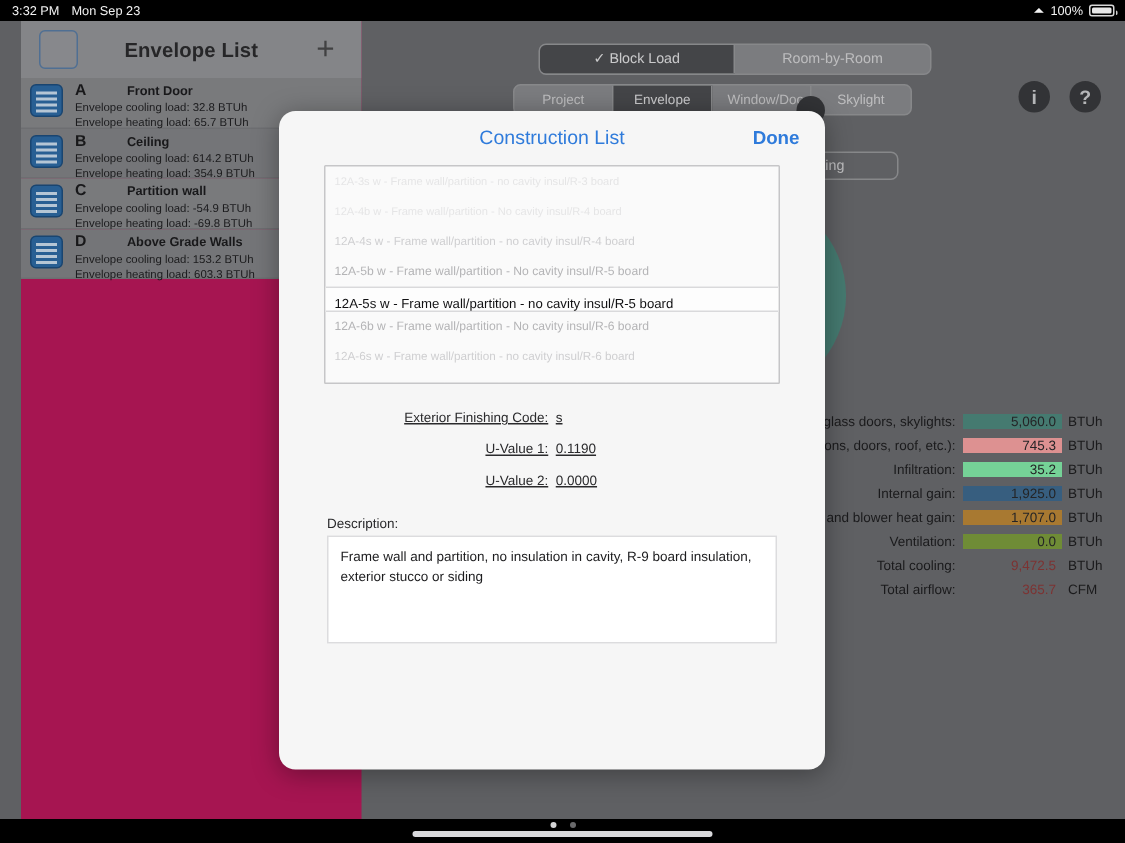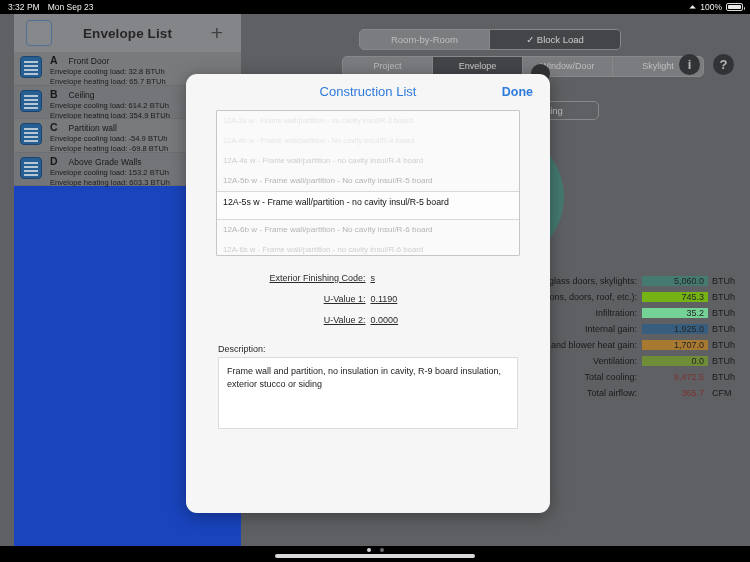--- a/index.html
+++ b/index.html
@@ -36,21 +36,21 @@
 
   
   .appwin {
     position: absolute; top: 14px; left: 0; width: 750px; height: 532px;
     background: #6d6e71; overflow: hidden;
   }
 
   
   .sidebar {
     position: absolute; top: 0; left: 14px; width: 227px; height: 532px;
-    background: #1d4ed8;
+    background: #be185d;
   }
   .sb-header {
     position: relative; height: 38px; background: #97989b;
     display: flex; align-items: center;
   }
   .cube-icon {
     position: absolute; left: 12px; top: 6px; width: 26px; height: 26px;
     border: 1px solid #5b7fa8; border-radius: 4px;
     background: #9a9ba0; display: block;
   }
@@ -78,42 +78,42 @@
   .row-icon i {
     position: absolute; left: 3px; right: 3px; height: 2px;
     background: #cfe2f3; display: block;
   }
   .row-icon i:nth-child(1) { top: 4px; }
   .row-icon i:nth-child(2) { top: 8px; }
   .row-icon i:nth-child(3) { top: 12px; }
   .row-icon i:nth-child(4) { top: 16px; }
   .row-head { display: flex; align-items: baseline; gap: 11px; height: 13px; }
   .row-letter { font-size: 10.5px; font-weight: bold; color: #1c1c1e; }
-  .row-name { font-size: 8.5px; font-weight: normal; color: #1c1c1e; }
+  .row-name { font-size: 8.5px; font-weight: bold; color: #1c1c1e; margin-left: 16px; }
   .row-line { font-size: 7.6px; color: #1f1f21; line-height: 10px; }
 
   
   .content { position: absolute; top: 0; left: 241px; right: 0; height: 532px; }
 
   .toolbar { position: relative; height: 62px; }
   .seg {
     position: absolute; display: flex; border: 1px solid #9a9b9e;
     border-radius: 5px; overflow: hidden; background: #8d8e91;
   }
   .seg .sgi {
     font-size: 9.5px; color: #d8d8da; padding: 0 10px; height: 19px;
     line-height: 19px; text-align: center; white-space: nowrap;
     border-right: 1px solid #9a9b9e;
   }
   .seg .sgi:last-child { border-right: none; }
   .seg .sgi.on { background: #4e4f52; color: #e6e6e8; }
   .seg-top { left: 118px; top: 15px; }
   .seg-top .sgi { width: 130px; }
   .seg-sub { left: 101px; top: 42px; }
-  .seg-sub .sgi { width: 90px; font-size: 9px; }
+  .seg-sub .sgi { width: 66px; font-size: 9px; }
   .tb-icons { position: absolute; right: 16px; top: 40px; display: flex; gap: 13px; }
   .tb-ic {
     width: 21px; height: 21px; border-radius: 50%;
     background: #3a3b3e; position: relative; color: #cfd0d2;
     font-size: 13px; font-weight: bold; text-align: center; line-height: 21px;
   }
   .tb-ic.pie { background: transparent; }
   .tb-ic.pie span {
     display: block; width: 19px; height: 19px; margin: 1px;
     border-radius: 50%; background: #3a3b3e;
@@ -188,21 +188,21 @@
   .pk-row {
     height: 20px; line-height: 20px; padding-left: 6px;
     font-size: 8.2px; color: #a9a9ab; white-space: nowrap;
   }
   .pk-row.f0 { color: #e2e2e3; font-size: 7.4px; opacity: .85; }
   .pk-row.f1 { color: #cfcfd1; font-size: 7.8px; }
   .pk-row.f2 { color: #b4b4b6; font-size: 8.1px; }
   .pk-row.sel {
     color: #111113; font-size: 8.8px; background: #fdfdfd;
     border-top: 1px solid #d9d9db; border-bottom: 1px solid #d9d9db;
-    height: 29px; line-height: 21px;
+    height: 17px; line-height: 21px;
   }
   .det { margin-top: 17px; }
   .det-row {
     display: flex; justify-content: center; align-items: baseline;
     font-size: 9px; color: #2a2a2c; height: 21px; gap: 5px; text-decoration: underline;
   }
   .det-lab { width: 175px; text-align: right; }
   .det-val { width: 175px; text-align: left; }
   .desc-lab { padding: 8px 0 3px 32px; font-size: 9px; color: #2a2a2c; }
   .desc-box {
@@ -298,25 +298,25 @@
           <div class="row-line">Envelope heating load: 603.3 BTUh</div>
         </div>
 
       </div>
     </div>
 
     <div class="content">
 
       <div class="toolbar">
         <div class="seg seg-top">
-          <div class="sgi">Room-by-Room</div>
           <div class="sgi on">
             <span>✓</span>
             <span>Block Load</span>
           </div>
+          <div class="sgi">Room-by-Room</div>
         </div>
 
         <div class="seg seg-sub">
           <div class="sgi">Project</div>
           <div class="sgi on">Envelope</div>
           <div class="sgi">Window/Door</div>
           <div class="sgi">Skylight</div>
         </div>
 
         <div class="tb-icons">
@@ -339,21 +339,21 @@
         <div class="pie" id="pie" style="background: conic-gradient(rgb(79, 139, 128) 0deg, rgb(79, 139, 128) 192.3deg, rgb(111, 113, 147) 192.3deg, rgb(111, 113, 147) 220.63deg, rgb(179, 82, 72) 220.63deg, rgb(179, 82, 72) 221.97deg, rgb(63, 108, 145) 221.97deg, rgb(63, 108, 145) 295.13deg, rgb(192, 138, 56) 295.13deg, rgb(192, 138, 56) 360deg, rgb(127, 160, 62) 360deg, rgb(127, 160, 62) 360deg);"></div>
 
         <div class="legend" id="legend">
             <div class="lg-row">
               <span class="lg-label">Walls, glass doors, skylights:</span>
               <span class="lg-val sw" style="background: rgb(79, 139, 128);">5,060.0</span>
               <span class="lg-unit">BTUh</span>
             </div>
             <div class="lg-row">
               <span class="lg-label">Ceiling (partitions, doors, roof, etc.):</span>
-              <span class="lg-val sw" style="background: #84cc16; text-align: right;">745.3</span>
+              <span class="lg-val sw" style="background: #fca5a5; text-align: right;">745.3</span>
               <span class="lg-unit">BTUh</span>
             </div>
             <div class="lg-row">
               <span class="lg-label">Infiltration:</span>
               <span class="lg-val sw" style="background: #86efac;">35.2</span>
               <span class="lg-unit">BTUh</span>
             </div>
             <div class="lg-row">
               <span class="lg-label">Internal gain:</span>
               <span class="lg-val sw" style="background: rgb(63, 108, 145);">1,925.0</span>

